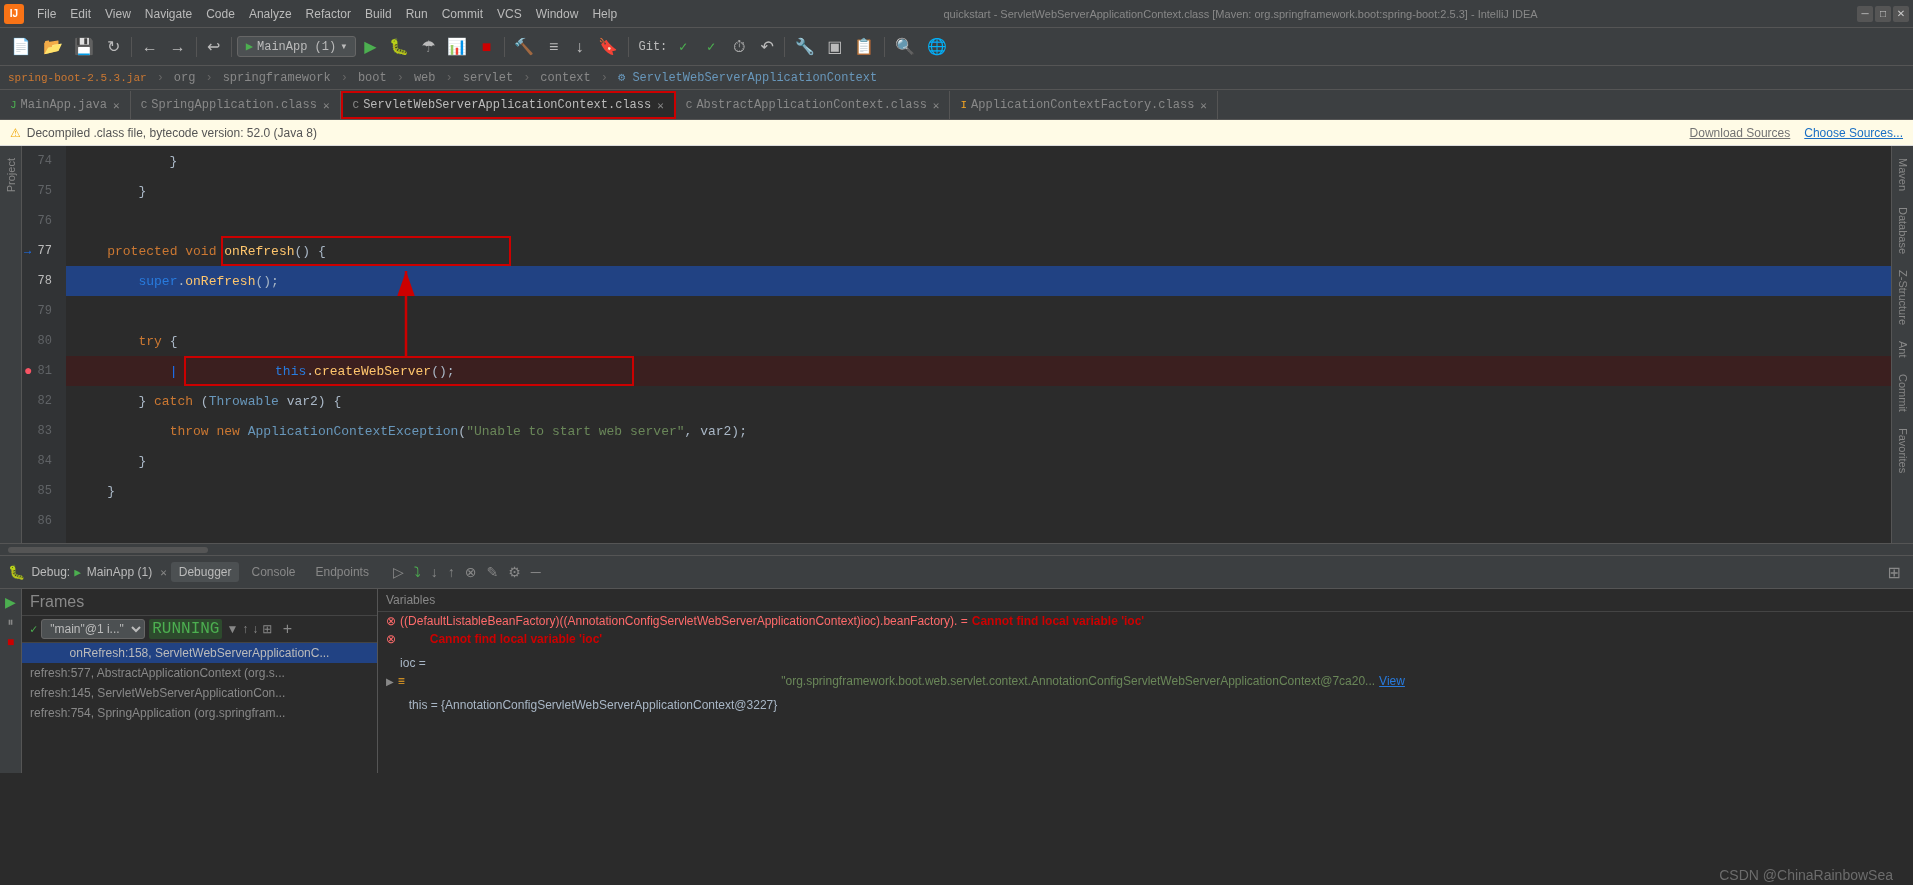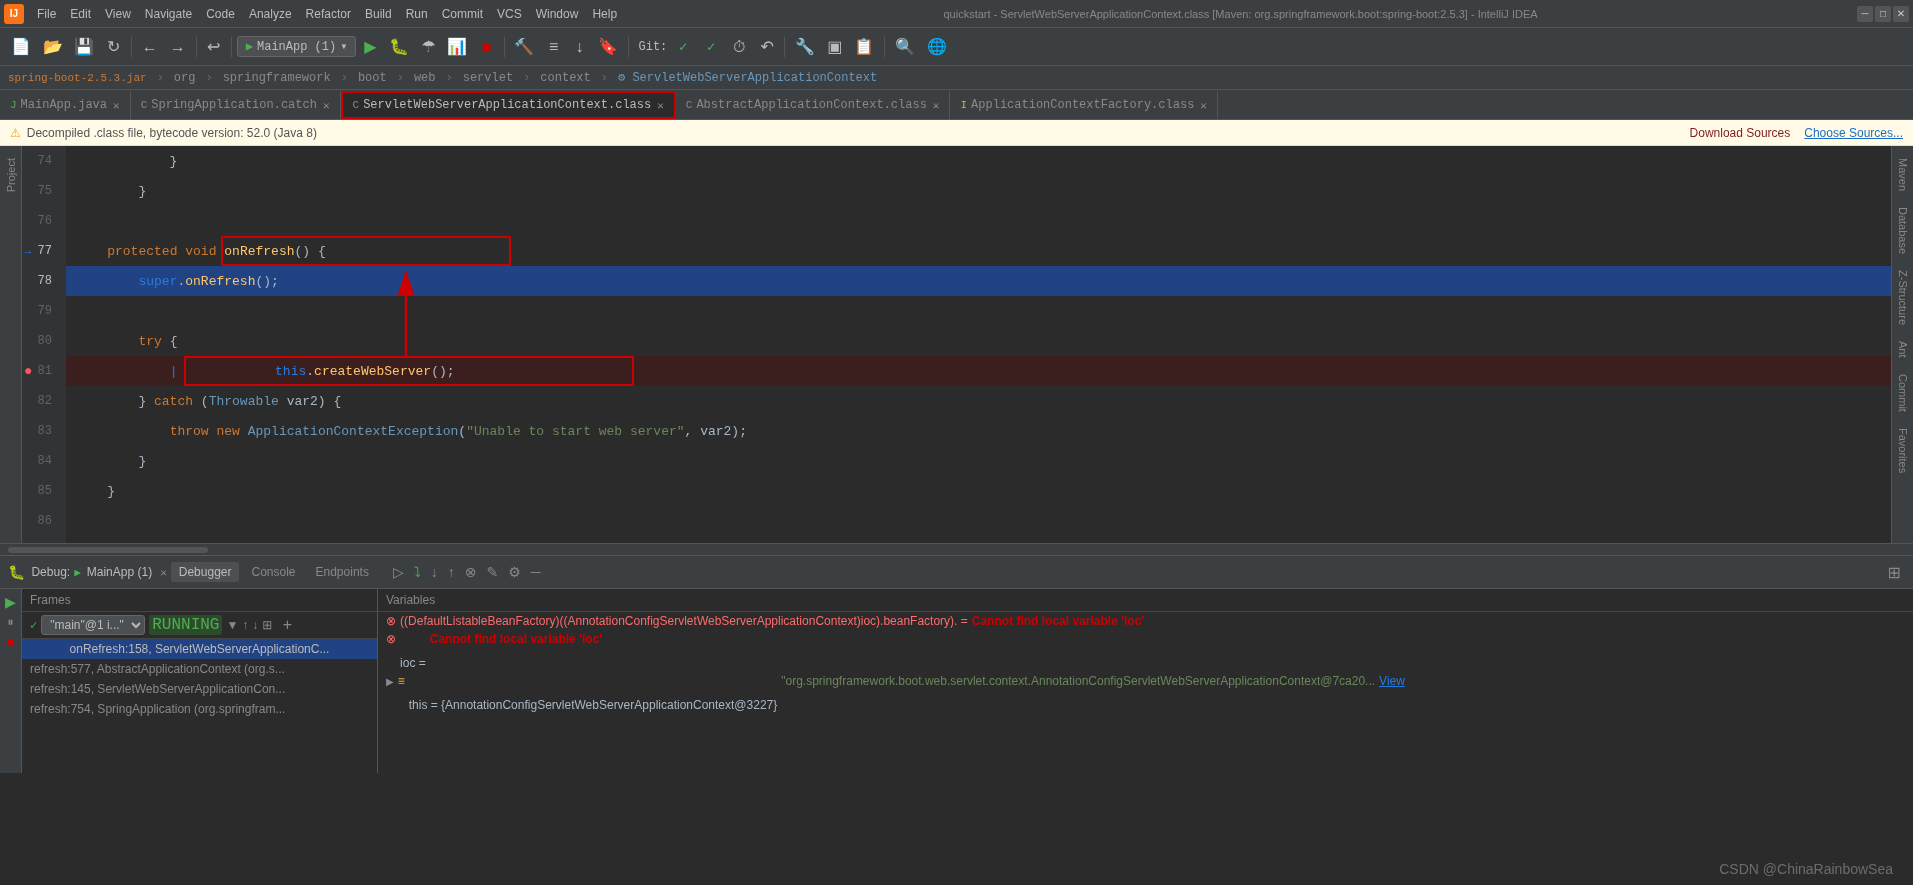--- a/index.html
+++ b/index.html
@@ -30,21 +30,21 @@
     .breadcrumb .highlight { color: #6897bb; }
 
     
     .tab-bar { background: #3c3f41; height: 30px; display: flex; align-items: flex-end; border-bottom: 1px solid #555; padding-left: 0; }
     .tab { display: flex; align-items: center; padding: 0 10px; height: 28px; font-size: 12px; cursor: pointer; border-right: 1px solid #555; gap: 4px; color: #888; background: #3c3f41; }
     .tab.selected-highlight { border: 2px solid #cc0000; background: #2b2b2b; color: #bbbbbb; }
     .tab-close { font-size: 11px; margin-left: 2px; color: #888; }
 
     
     .decompile-notice { background: #fffbe6; color: #555; font-size: 12px; height: 26px; display: flex; align-items: center; padding: 0 10px; gap: 6px; border-bottom: 1px solid #ddd; font-family: Arial, sans-serif; }
-    .decompile-notice .dl-sources { color: #7f1d1d; cursor: pointer; margin-left: auto; }
+    .decompile-notice .dl-sources { color: #737373; cursor: pointer; text-decoration: underline; margin-left: auto; }
     .decompile-notice .choose-sources { color: #1a6fc4; cursor: pointer; text-decoration: underline; margin-left: 8px; }
     .sidebar-tab { writing-mode: vertical-rl; transform: rotate(180deg); font-size: 11px; color: #888; padding: 8px 3px; cursor: pointer; background: #3c3f41; border: none; font-family: Arial, sans-serif; }
     .sidebar-tab.active { color: #bbbbbb; background: #4c5052; }
 
     
     .editor-area { flex: 1; background: #2b2b2b; overflow: hidden; position: relative; display: flex; }
     .line-numbers { width: 44px; background: #313335; color: #606366; font-size: 13px; padding: 0; text-align: right; padding-right: 8px; flex-shrink: 0; }
     .line-number { height: 30px; display: flex; align-items: center; justify-content: flex-end; padding-right: 6px; font-size: 12px; color: #606366; position: relative; }
     
     .code-content { flex: 1; overflow-x: auto; overflow-y: hidden; position: relative; }
@@ -62,36 +62,36 @@
 
     
     .debug-bar { background: #3c3f41; height: 34px; display: flex; align-items: center; padding: 0 8px; border-top: 1px solid #555; border-bottom: 1px solid #555; gap: 4px; }
     .debug-tab { font-size: 12px; padding: 3px 8px; cursor: pointer; color: #888; border-radius: 3px; font-family: Arial, sans-serif; display: flex; align-items: center; gap: 4px; }
     .debug-tab.active { color: #bbbbbb; background: #4c5052; }
     .debug-btn { background: transparent; border: none; color: #888; cursor: pointer; padding: 2px 4px; font-size: 14px; }
 
     
     .debug-content { background: #2b2b2b; display: flex; height: 184px; }
     .frames-panel { width: 356px; border-right: 1px solid #555; overflow-y: auto; }
-    .frames-header { font-size: 12px; color: #888; padding: 4px 8px; font-family: Arial, sans-serif; border-bottom: 1px solid #444; }
+    .frames-header { font-size: 16px; color: #888; padding: 4px 8px; font-family: Arial, sans-serif; border-bottom: 1px solid #444; }
     .frame-item { font-size: 12px; padding: 3px 8px; cursor: pointer; color: #888; font-family: Arial, sans-serif; display: flex; align-items: center; gap: 4px; }
     .frame-item.active { background: #214283; color: #bbbbbb; justify-content: center; }
     .frame-status { color: #4caf50; font-size: 16px; background: #2d4a2d; border-radius: 2px; padding: 1px 3px; }
     
     .variables-panel { flex: 1; overflow-y: auto; }
     .variables-header { font-size: 12px; color: #888; padding: 4px 8px; font-family: Arial, sans-serif; border-bottom: 1px solid #444; }
     .var-item { font-size: 12px; padding: 2px 8px; color: #a9b7c6; font-family: Arial, sans-serif; display: flex; align-items: flex-start; gap: 4px; }
     .var-item .expand-arrow { color: #888; font-size: 10px; cursor: pointer; margin-top: 2px; }
     .var-error { color: #ff6b6b; }
     .var-label { color: #a9b7c6; margin-top: 24px; }
     .var-value { color: #6a8759; }
     .var-link { color: #287bde; cursor: pointer; text-decoration: underline; }
     
     
-    .watermark { position: fixed; bottom: 8px; right: 20px; color: #888; font-size: 14px; font-family: Arial, sans-serif; opacity: 0.7; }
+    .watermark { position: fixed; bottom: 2px; right: 20px; color: #888; font-size: 14px; font-family: Arial, sans-serif; opacity: 0.7; }
 
     .select-dropdown { background: #4c5052; border: 1px solid #666; border-radius: 3px; color: #bbbbbb; font-size: 12px; padding: 1px 4px; cursor: pointer; font-family: Arial, sans-serif; }
 
     .add-btn { background: transparent; border: none; color: #888; cursor: pointer; font-size: 16px; display: flex; align-items: center; justify-content: center; width: 22px; height: 22px; }
   </style>
 </head>
 <body>
 
 <div class="menu-bar">
   <div class="app-icon">IJ</div>
@@ -179,21 +179,21 @@
 </div>
 
 <div class="tab-bar">
   <div class="tab">
     <span style="color:#4caf50; font-size:11px;">J</span>
     <span>MainApp.java</span>
     <span class="tab-close">✕</span>
   </div>
   <div class="tab">
     <span style="color:#888; font-size:11px;">C</span>
-    <span>SpringApplication.catch</span>
+    <span>SpringApplication.class</span>
     <span class="tab-close">✕</span>
   </div>
   <div class="tab selected-highlight">
     <span style="color:#888; font-size:11px;">C</span>
     <span>ServletWebServerApplicationContext.class</span>
     <span class="tab-close">✕</span>
   </div>
   <div class="tab">
     <span style="color:#888; font-size:11px;">C</span>
     <span>AbstractApplicationContext.class</span>

